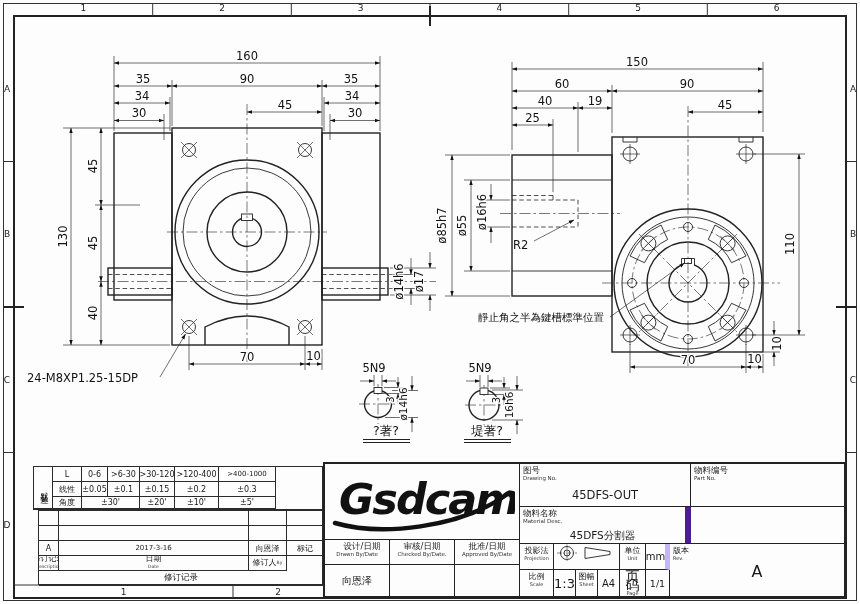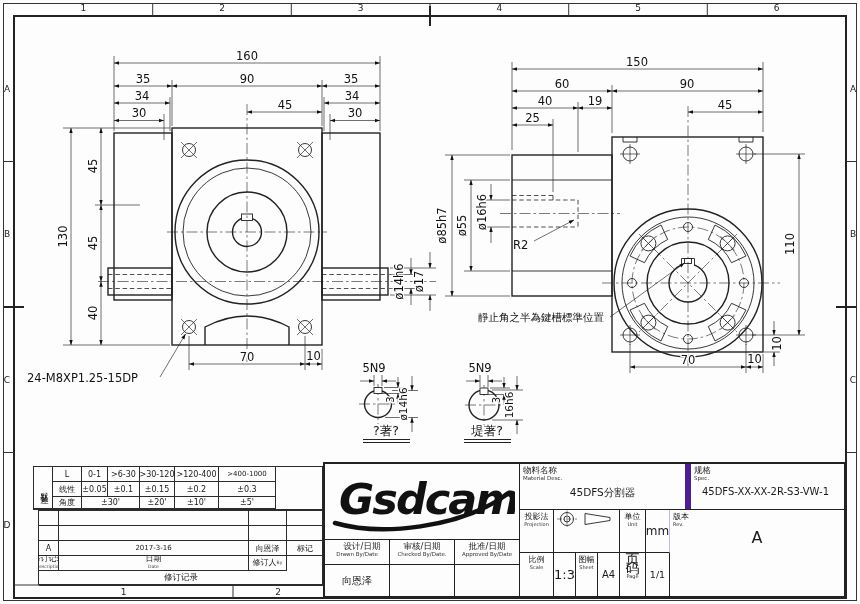--- a/index.html
+++ b/index.html
@@ -282,21 +282,21 @@
 <div class="zcol" style="left:847px;top:16px;width:12px;height:582px">
   <div>A</div>
   <div>B</div>
   <div>C</div>
   <div></div>
 </div>
 
 <div class="grid" style="left:33px;top:466px;width:290px;height:44px;grid-template-columns:19px 29px 26px 32px 35px 44px 57px;grid-template-rows:15px 15px 12px">
   <div class="vert" style="grid-row:1/4">默认公差</div>
   <div>L</div>
-  <div>0-1</div>
+  <div>0-6</div>
   <div>&gt;6-30</div>
   <div>&gt;30-120</div>
   <div>&gt;120-400</div>
   <div style="font-size:7px">&gt;400-1000</div>
   <div>线性</div>
   <div>±0.05</div>
   <div>±0.1</div>
   <div>±0.15</div>
   <div>±0.2</div>
   <div>±0.3</div>
@@ -360,51 +360,58 @@
       </div>
     </div>
     <div style="flex:1;display:flex">
       <div class="tb-cell" style="flex:1;border-right:1px solid #222;display:flex;align-items:center;justify-content:center;font-size:10px">向恩泽</div>
       <div class="tb-cell" style="flex:1;border-right:1px solid #222"></div>
       <div class="tb-cell" style="flex:1"></div>
     </div>
   </div>
 
   <div style="flex:1;display:flex;flex-direction:column">
+    <div style="height:52px;border-bottom:1px solid #222;display:flex">
+      <div class="tb-cell" style="width:171px;border-right:1px solid #222">
+        <div class="lbl">图号</div>
+        <div class="sub">Drawing No.</div>
+        <div class="val" style="position:absolute;left:0;right:0;top:24px;text-align:center">45DFS-OUT</div>
+      </div>
+      <div class="tb-cell" style="flex:1">
+        <div class="lbl">物料编号</div>
+        <div class="sub">Part No.</div>
+        <div class="val"></div>
+      </div>
+    </div>
     <div style="height:45px;border-bottom:1px solid #222;display:flex">
       <div class="tb-cell" style="width:171px;border-right:6px solid #4c1d95">
         <div class="lbl">物料名称</div>
         <div class="sub">Material Desc.</div>
         <div style="position:absolute;left:0;right:0;top:22px;text-align:center;font-size:10.5px">45DFS分割器</div>
-      </div>
-      <div class="tb-cell" style="flex:1">
-        <div class="lbl">规格</div>
-        <div class="sub">Spec.</div>
-        <div style="position:absolute;left:0;right:4px;top:22px;text-align:center;font-size:10px">45DFS-XX-XX-2R-S3-VW-1</div>
       </div>
     </div>
     <div style="flex:1;display:flex">
       <div style="flex:1;display:grid;grid-template-columns:34px 22px 22px 22px 26px 24px 1fr;grid-template-rows:1fr 1fr">
         <div class="tb-cell" style="border-right:1px solid #222;border-bottom:1px solid #222;text-align:center">
           <div class="lbl" style="padding-left:0;font-size:8px">投影法</div>
           <div class="sub" style="padding-left:0;font-size:5px">Projection</div>
         </div>
         <div class="tb-cell" style="grid-column:span 3;border-right:1px solid #222;border-bottom:1px solid #222;display:flex;align-items:center;justify-content:center">
           <svg width="64" height="18" viewBox="0 0 64 18">
             <circle cx="13" cy="9" r="3" fill="none" stroke="#222" stroke-width="0.9"></circle>
             <circle cx="13" cy="9" r="6.5" fill="none" stroke="#222" stroke-width="0.9"></circle>
             <path d="M3,9 H23 M13,0.5 V17.5" stroke="#222" stroke-width="0.55" stroke-dasharray="5 1.5 1 1.5" fill="none"></path>
             <path d="M31,3.5 L56,7.5 V10.5 L31,14.5 Z" fill="none" stroke="#222" stroke-width="0.9"></path>
           </svg>
         </div>
         <div class="tb-cell" style="border-right:1px solid #222;border-bottom:1px solid #222;text-align:center">
           <div class="lbl" style="padding-left:0;font-size:8px">单位</div>
           <div class="sub" style="padding-left:0;font-size:5px">Unit</div>
         </div>
-        <div class="tb-cell" style="border-right:1px solid #c4b5fd;border-bottom:1px solid #222;display:flex;align-items:center;justify-content:center;font-size:12px">mm</div>
+        <div class="tb-cell" style="border-right:5px solid #c4b5fd;border-bottom:1px solid #222;display:flex;align-items:center;justify-content:center;font-size:10px">mm</div>
         <div class="tb-cell" style="grid-row:span 2">
           <div class="lbl" style="font-size:8px">版本</div>
           <div class="sub" style="font-size:5px">Rev.</div>
           <div style="text-align:center;font-size:16px;margin-top:1px">A</div>
         </div>
         <div class="tb-cell" style="border-right:1px solid #222;text-align:center">
           <div class="lbl" style="padding-left:0;font-size:8px">比例</div>
           <div class="sub" style="padding-left:0;font-size:5px">Scale</div>
         </div>
         <div class="tb-cell" style="border-right:1px solid #222;display:flex;align-items:center;justify-content:center;font-size:13px">1:3</div>

